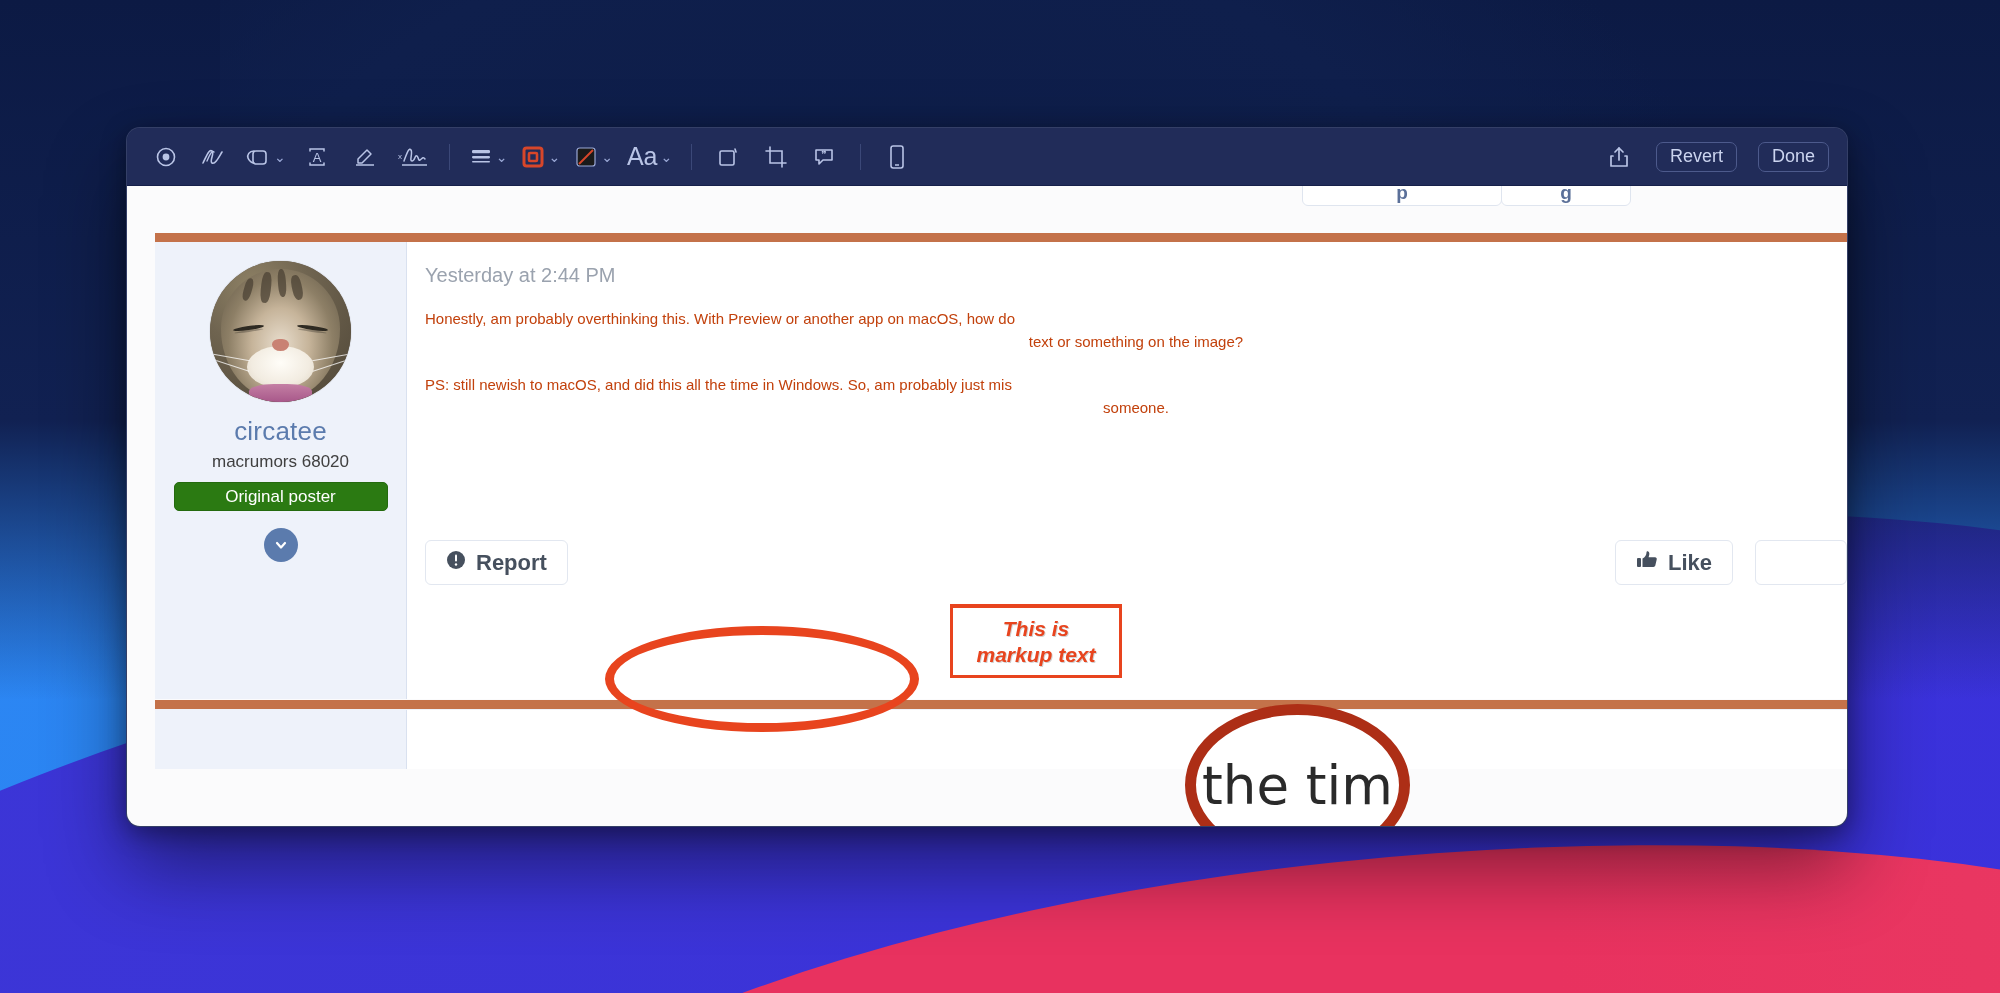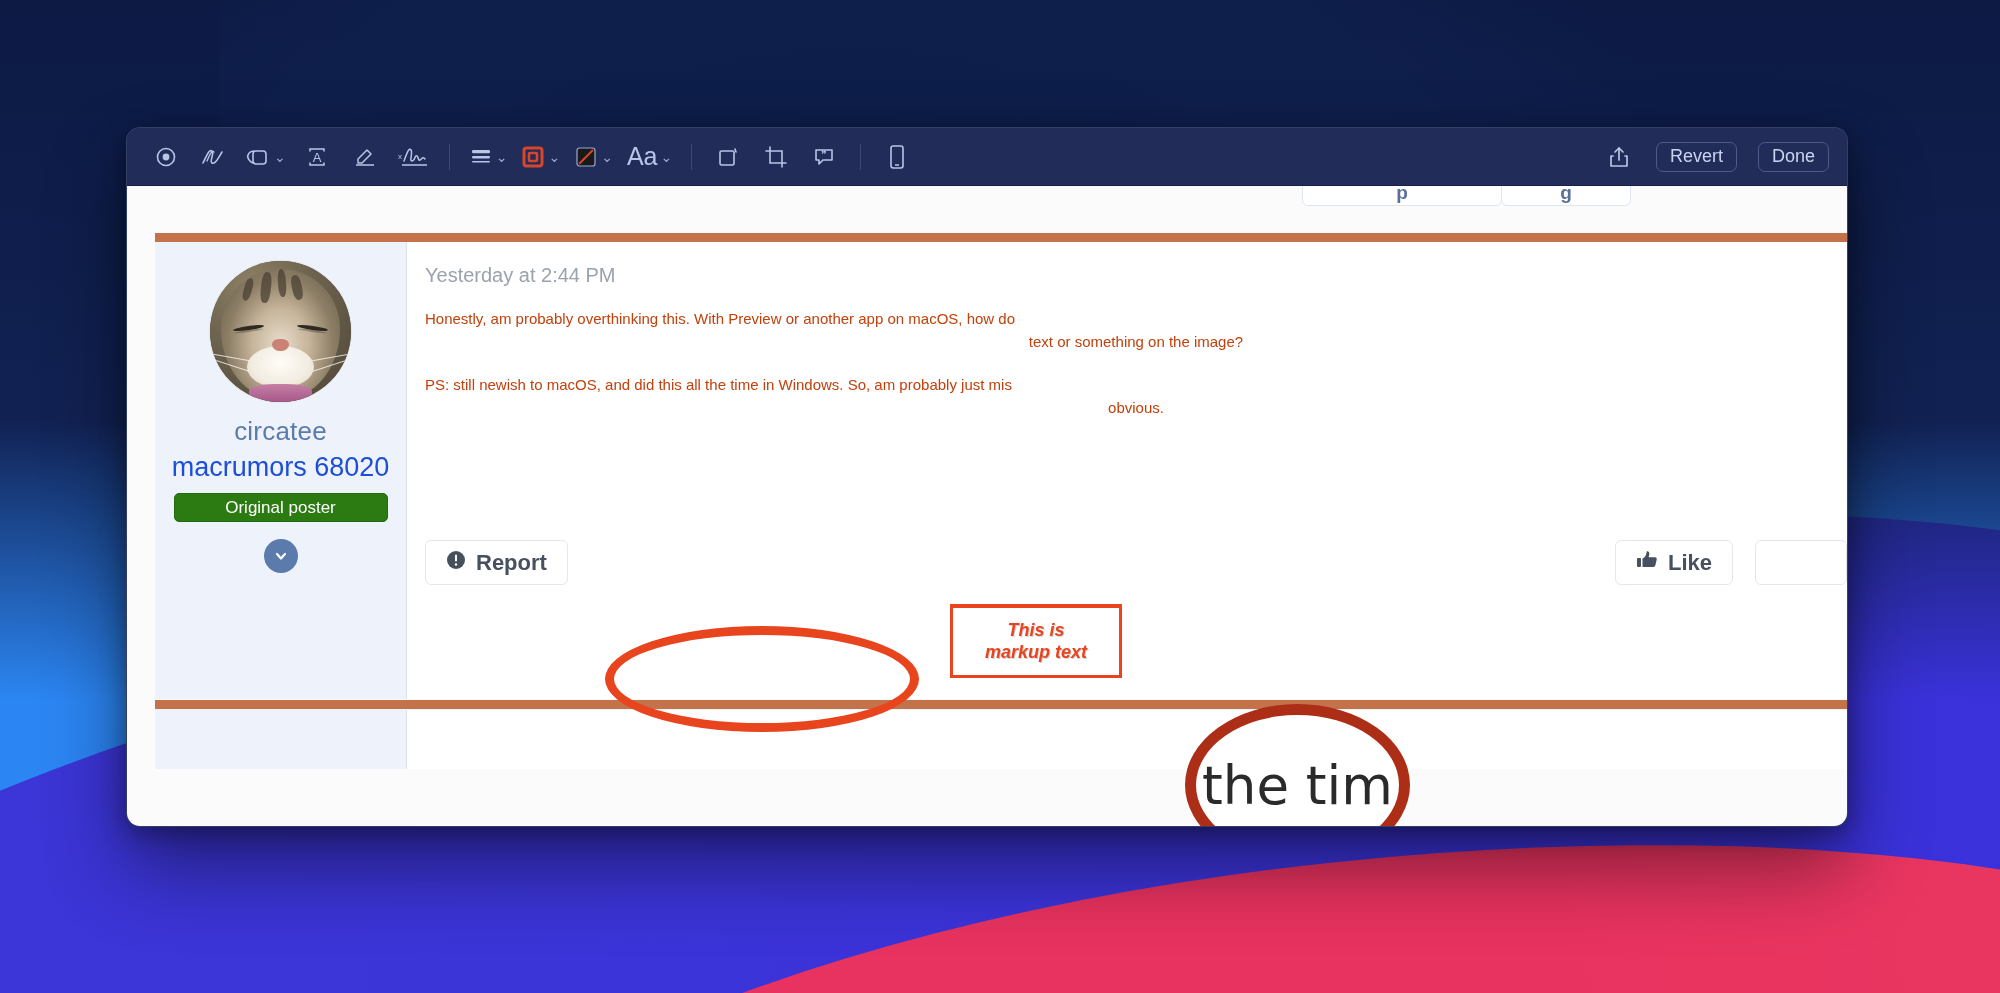--- a/index.html
+++ b/index.html
@@ -194,21 +194,21 @@
     background: linear-gradient(180deg,#c47fa4,#a8588a); border-radius:40% 40% 20% 20%; }
   .whisker { position:absolute; height:1px; background:rgba(255,255,255,.75); }
 
   #username {
     margin-top: 14px;
     font-size: 26px; font-weight: normal;
     color: #5b7bad; letter-spacing: .2px;
   }
   #user-title {
     margin-top: 5px;
-    font-size: 27px; color: #1d4ed8;
+    font-size: 17px; color: #404040;
   }
   #op-badge {
     margin-top: 10px;
     width: 214px; height: 29px;
     background: #2b7a12;
     border: 1px solid #246a0e;
     border-radius: 5px;
     color: #ffffff;
     font-size: 17px;
     display: flex; align-items: center; justify-content: center;
@@ -282,21 +282,21 @@
     position: absolute;
     left: 823px; top: 419px;
     width: 172px; height: 73px;
     border: 3px solid #e8441e;
     background: transparent;
     display: flex; flex-direction: column;
     align-items: center; justify-content: center;
   }
   #textbox-annotation span {
     color: #e8441e;
-    font-size: 18px;
+    font-size: 21px;
     font-weight: bold; font-style: italic;
     line-height: 1.22;
     text-shadow: 1px 1px 0 rgba(0,0,0,0.18);
     white-space: nowrap;
   }
   #strike-annotation {
     position: absolute;
     left: 823px; top: 418px;
     width: 172px; height: 3px;
     background: #e8441e;
@@ -479,21 +479,21 @@
           </svg>
         </div>
       </div>
 
       <div id="post-body">
         <div id="post-date">Yesterday at 2:44 PM</div>
 
         <div class="post-p">Honestly, am probably overthinking this. With Preview or another app on macOS, how do</div>
         <div class="post-p tight">text or something on the image?</div>
         <div class="post-p">PS: still newish to macOS, and did this all the time in Windows. So, am probably just mis</div>
-        <div class="post-p tight">obvious.</div>
+        <div class="post-p tight">someone.</div>
 
         <div id="post-actions">
           <div class="action-btn">
             <span>
               <svg width="20" height="20" viewBox="0 0 20 20">
                 <circle cx="10" cy="10" r="9" fill="#46505e"></circle>
                 <rect x="9" y="4.5" width="2" height="7" rx="1" fill="#ffffff"></rect>
                 <circle cx="10" cy="14.5" r="1.2" fill="#ffffff"></circle>
               </svg>
             </span>

